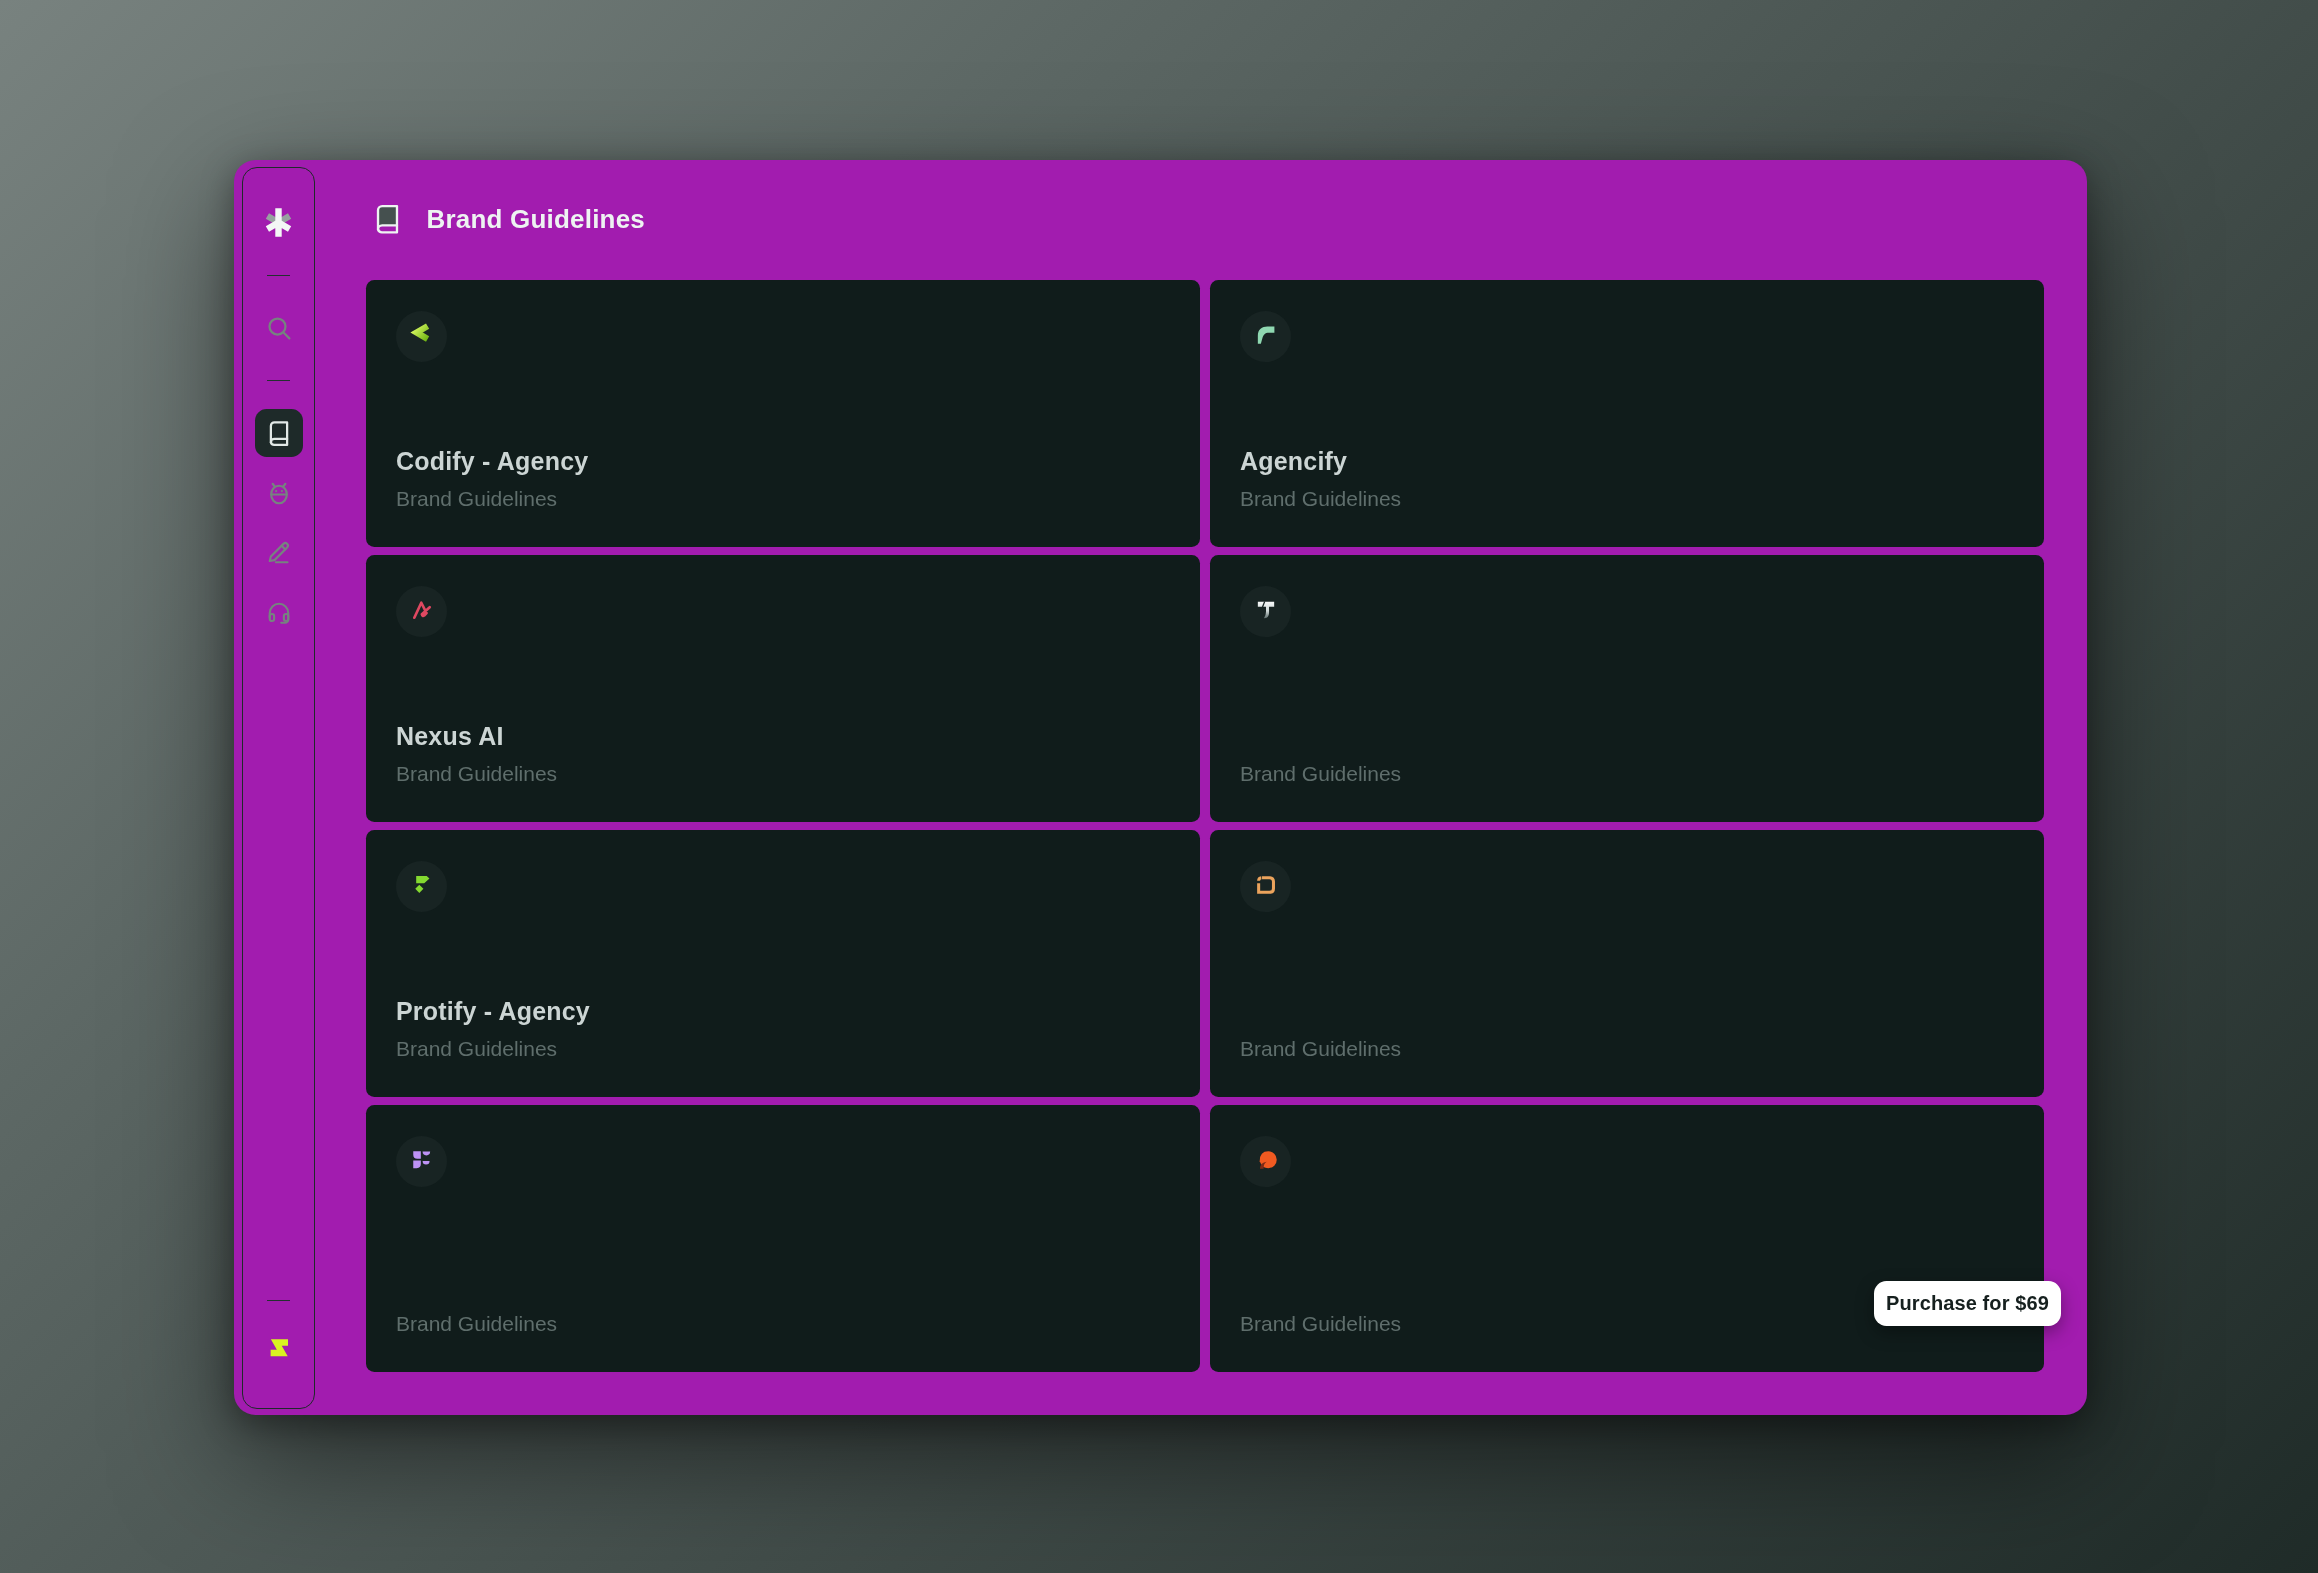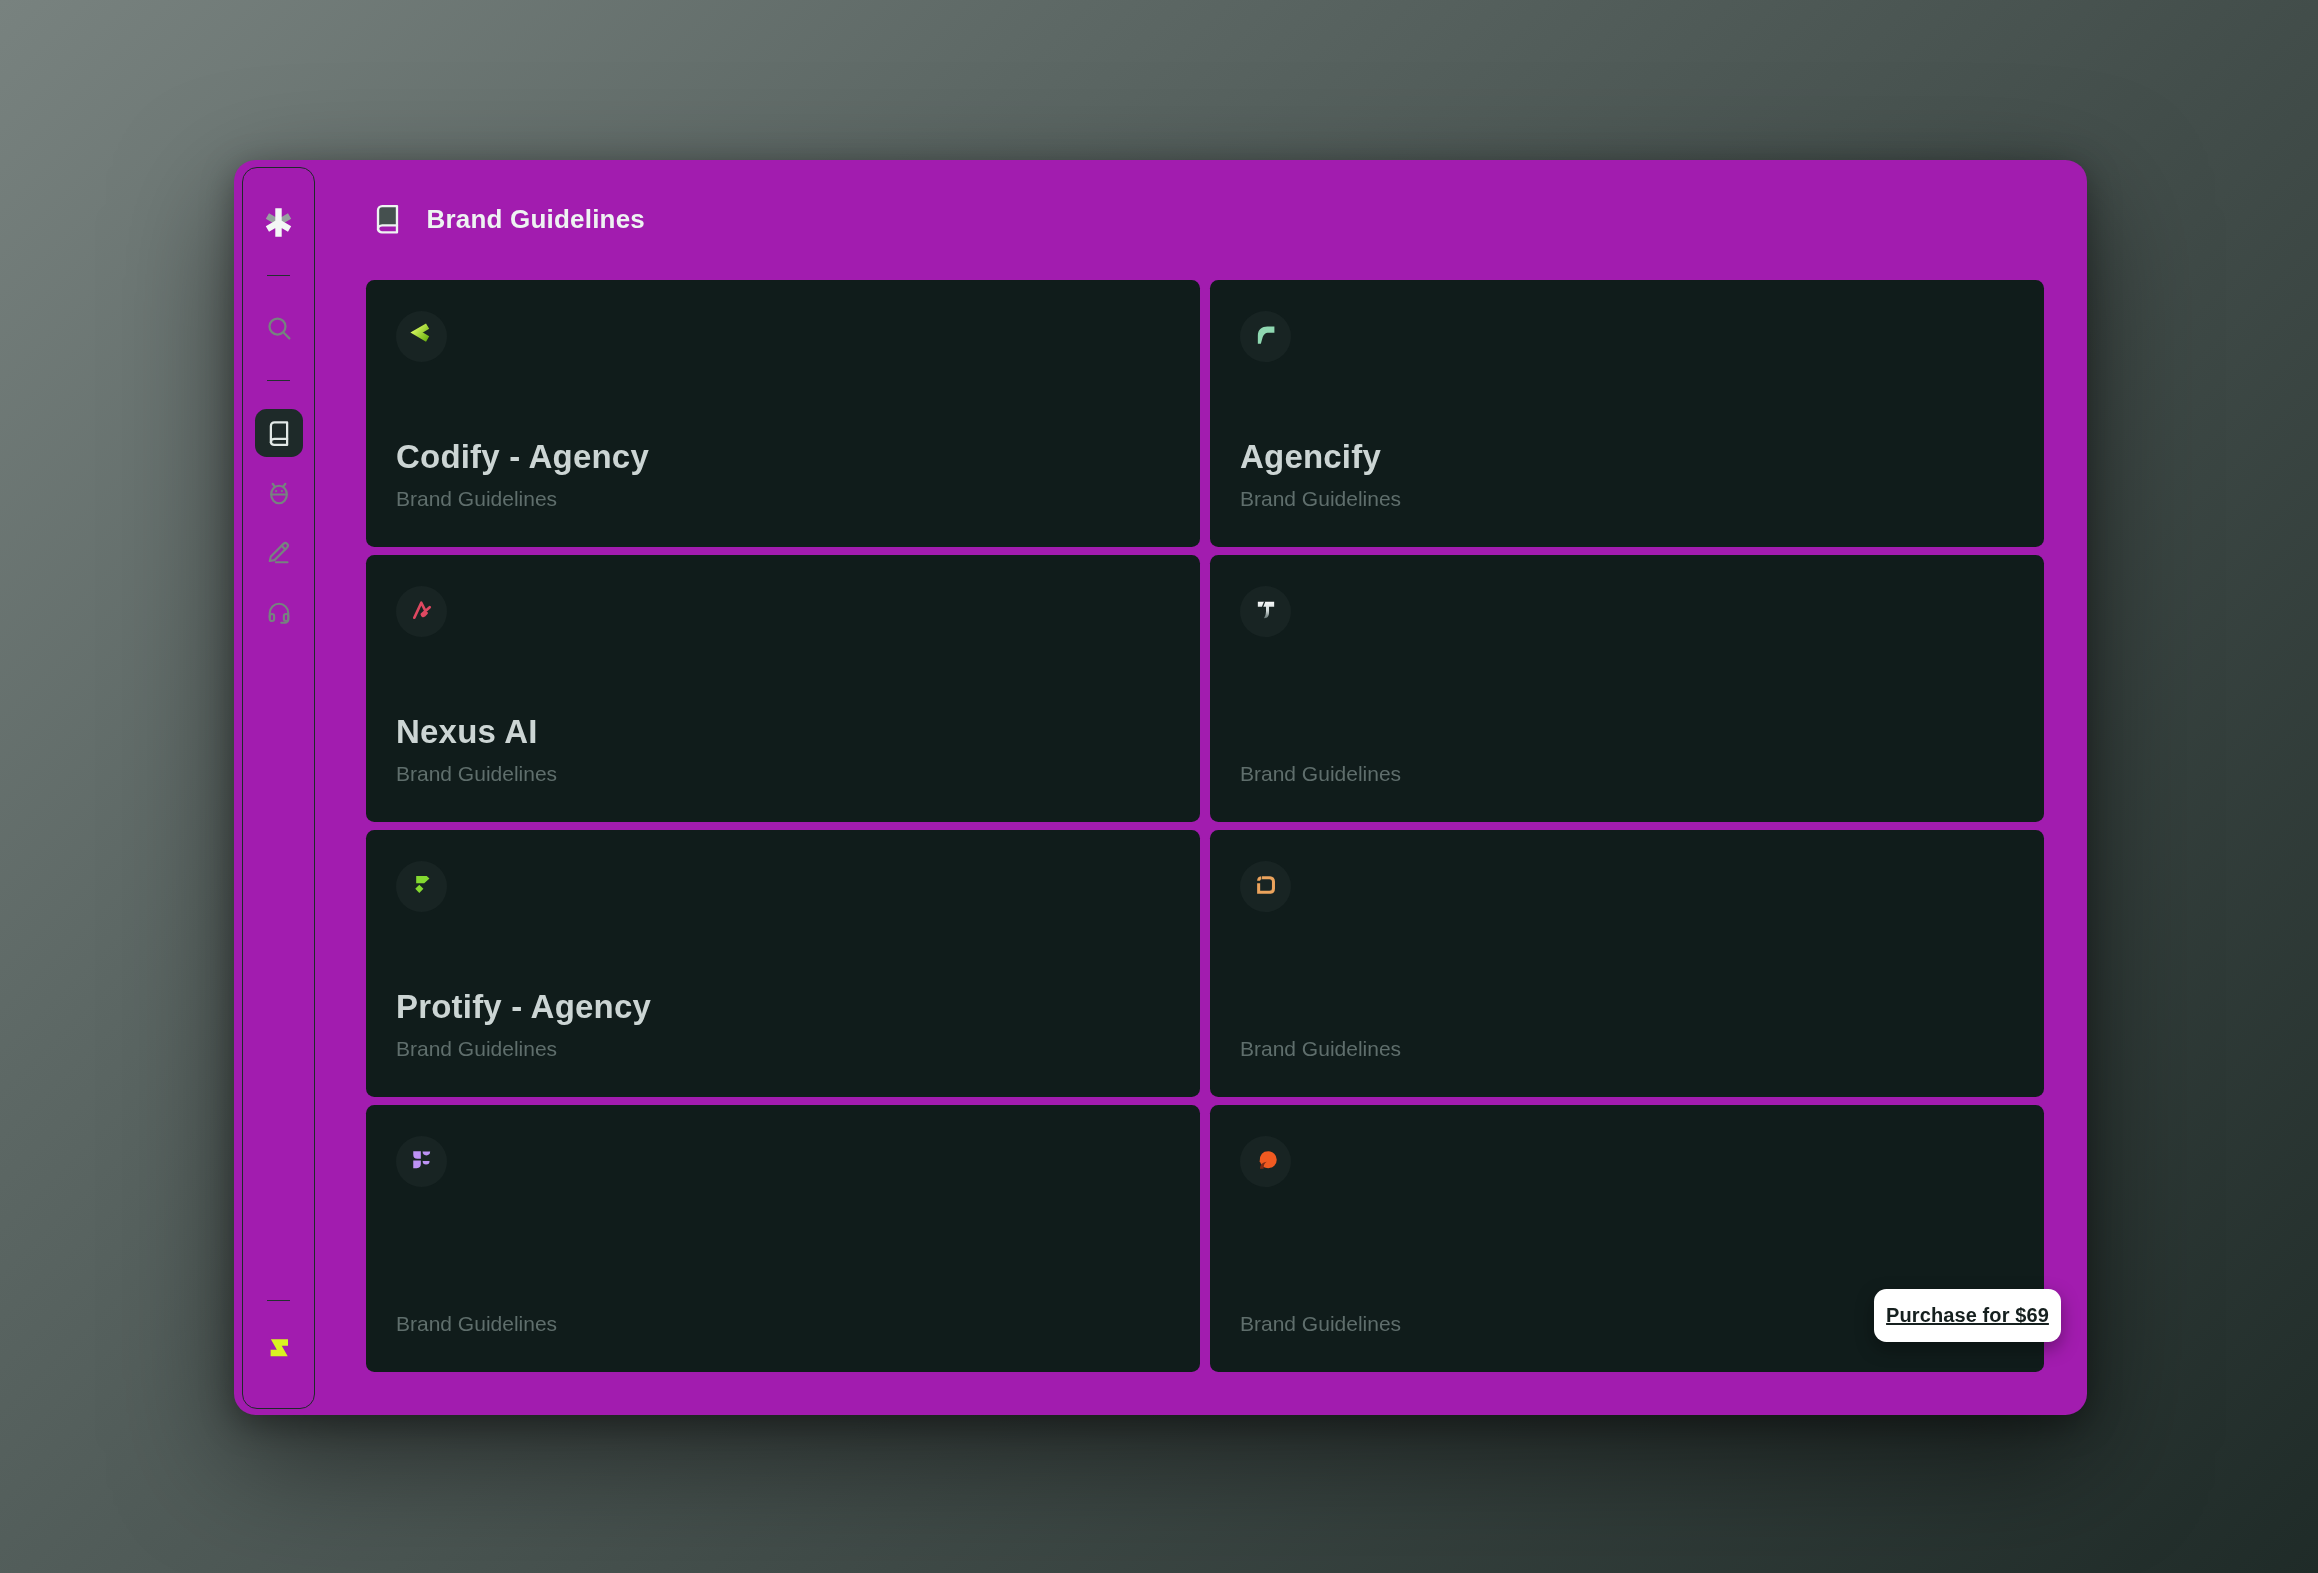--- a/index.html
+++ b/index.html
@@ -54,34 +54,34 @@
     padding:31px 30px 36px 30px;
     display:flex; flex-direction:column; justify-content:space-between;
     cursor:pointer;
   }
   .brand-badge {
     width:51px; height:51px; border-radius:50%;
     background:#182423;
     display:flex; align-items:center; justify-content:center;
   }
   .card .txt .card-title {
-    color:#ccd5d4; font-size:33px; font-weight:700; letter-spacing:0.2px;
+    color:#ccd5d4; font-size:25px; font-weight:700; letter-spacing:0.2px;
   }
   .card .txt .card-sub {
     color:#5f6e6c; font-size:21px; font-weight:400; margin-top:10.8px;
   }
 
   
   .purchase-btn {
-    position:absolute; right:26px; bottom:73px; width:187px; height:53px;
+    position:absolute; right:26px; bottom:89px; width:187px; height:45px;
     background:#ffffff; color:#16201f; border:none; border-radius:12.4px;
     font-family:"Liberation Sans", sans-serif;
     font-size:20px; font-weight:700; letter-spacing:0.1px;
     display:flex; align-items:center; justify-content:center;
-    cursor:pointer; box-shadow:0 6.6px 18px rgba(0,0,0,.35);text-decoration:underline;
+    cursor:pointer; box-shadow:0 6.6px 18px rgba(0,0,0,.35);
   }
 </style>
 </head>
 <body>
 
 <div class="window">
 
   <nav class="sidebar">
     <div class="sb-item">
       <span class="sb-icon">

